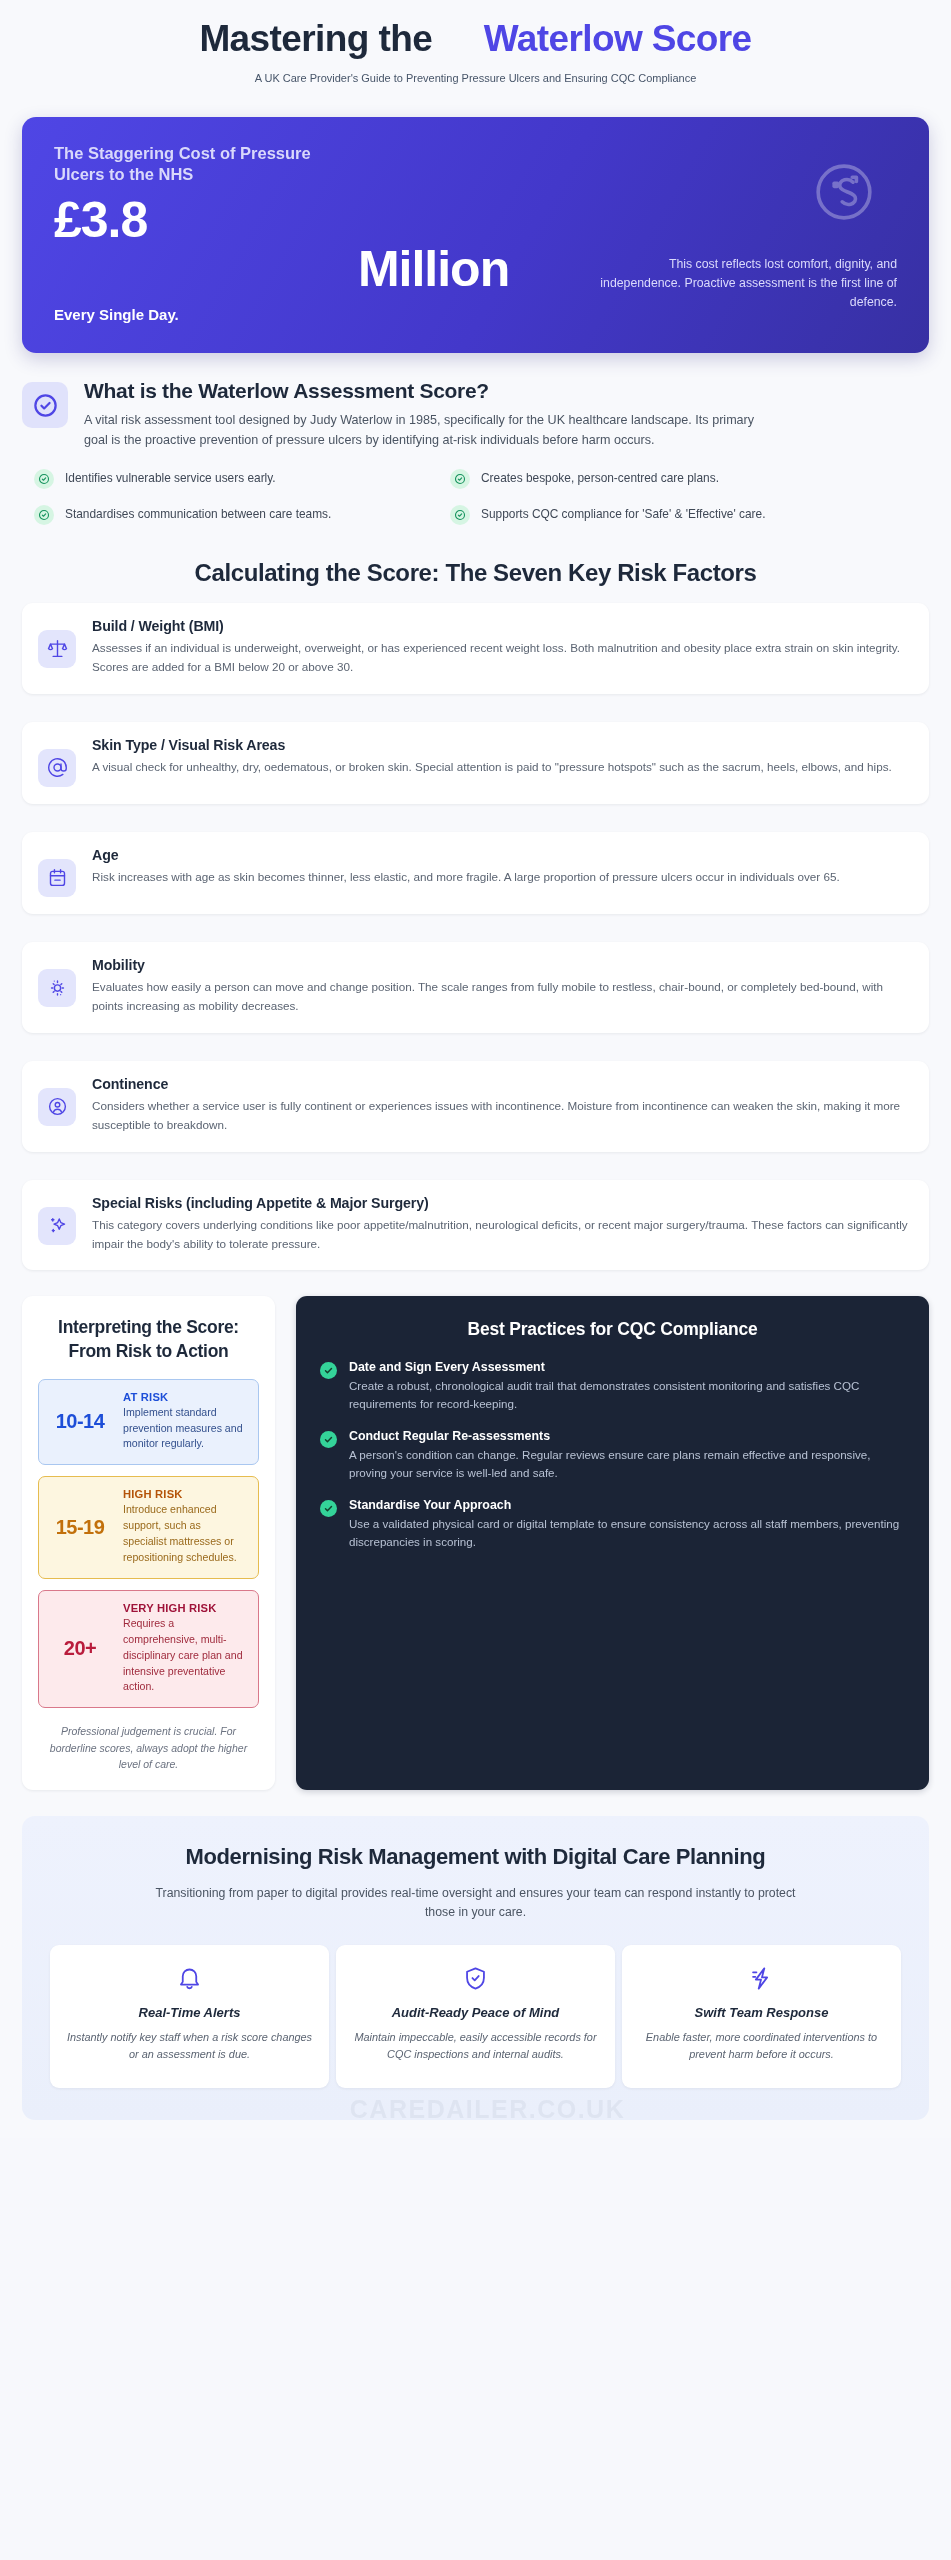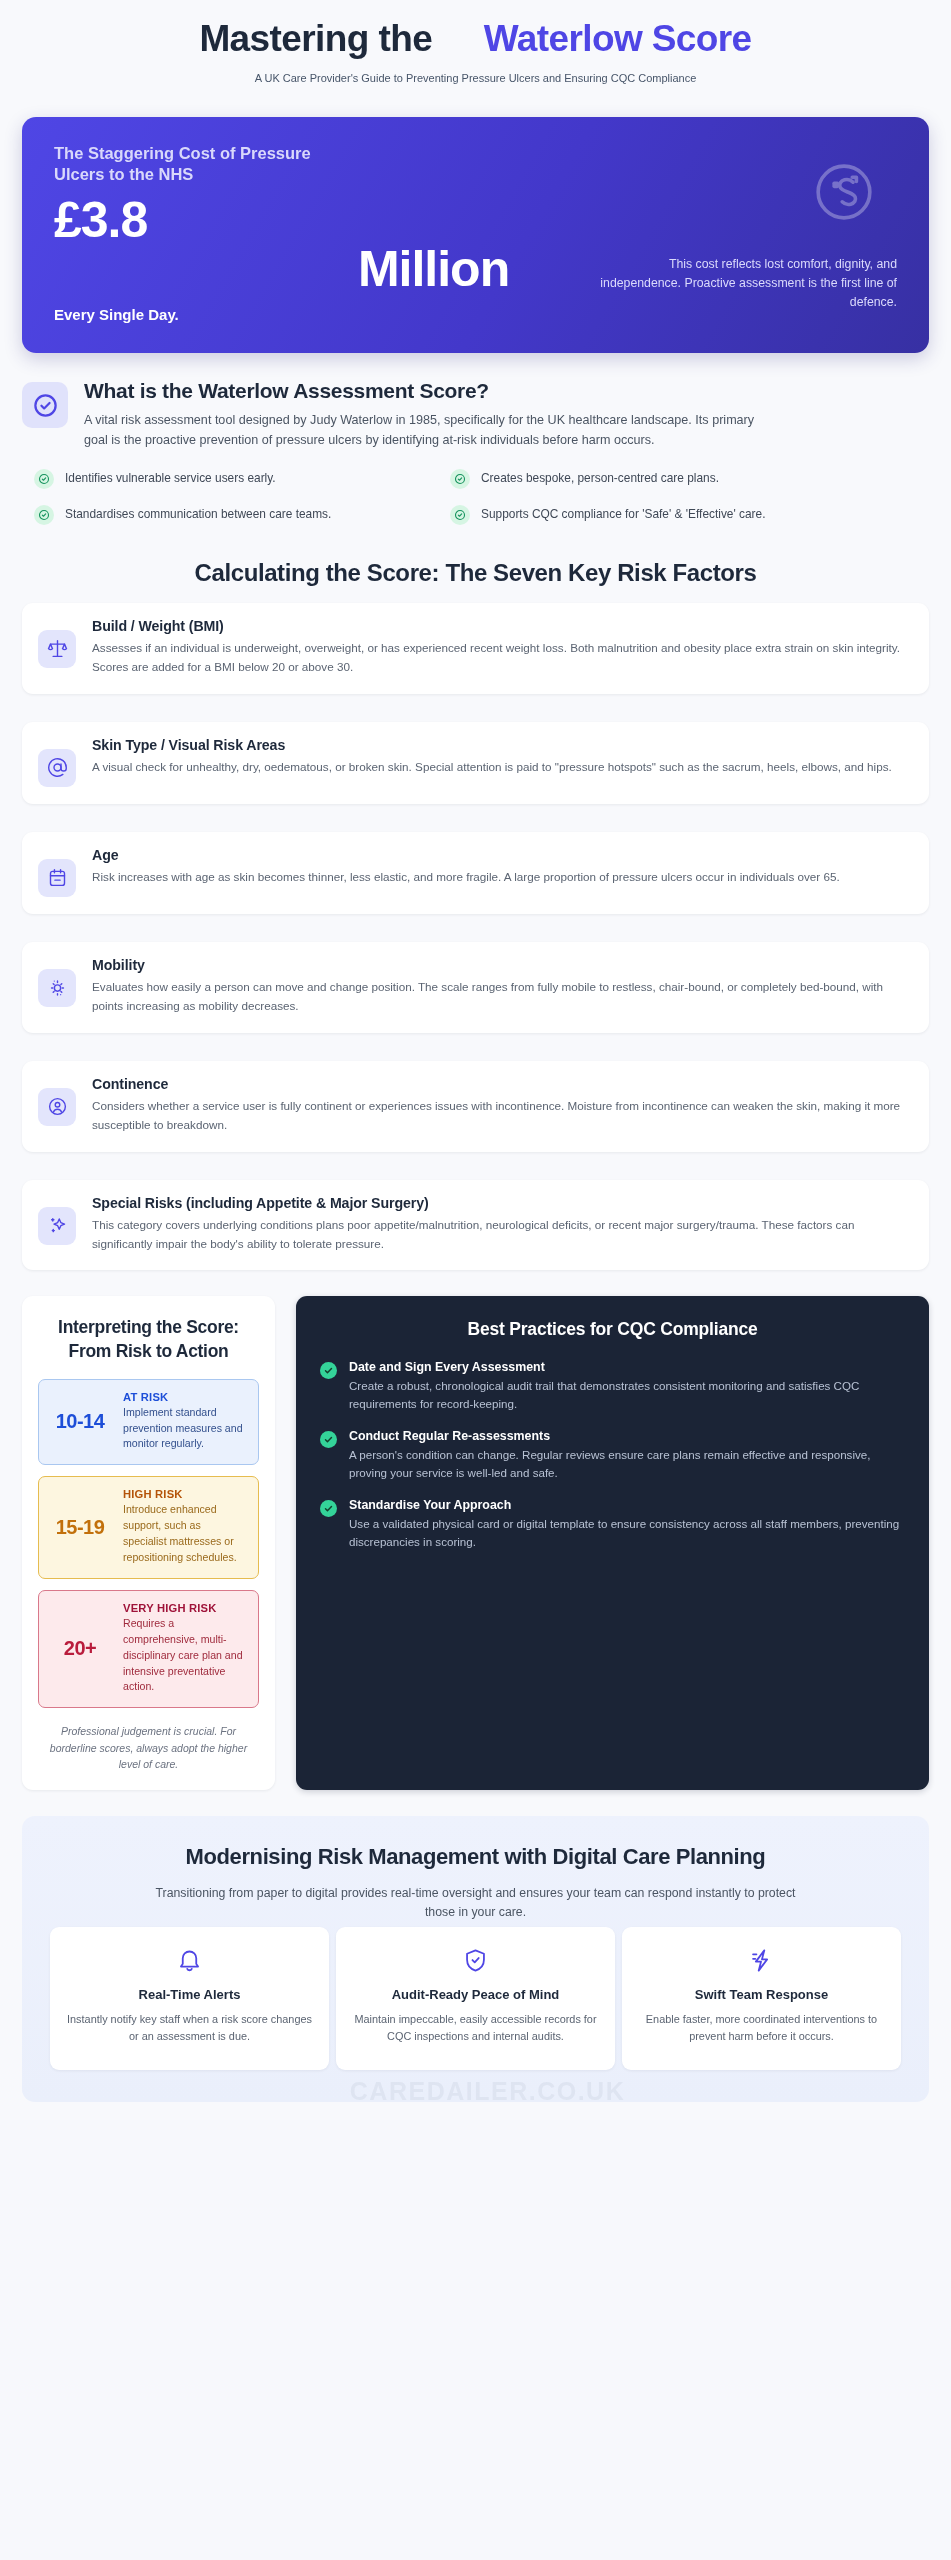--- a/index.html
+++ b/index.html
@@ -291,24 +291,25 @@
   }
   .modern-sub {
     margin: 12px auto 0 auto;
     text-align: center;
     font-size: 12.3px;
     line-height: 1.6;
     color: #4b5563;
     max-width: 640px;
   }
   .modern-cards {
-    margin-top: 4px;
+    margin-top: 22px;
     display: grid;
     grid-template-columns: 1fr 1fr 1fr;
     gap: 7px;
+    font-style: italic;
   }
   .mcard {
     background: #ffffff;
     border-radius: 9px;
     padding: 20px 16px 24px 16px;
     text-align: center;
     box-shadow: 0 1px 3px rgba(15,23,42,0.06);
   }
   .mcard-icon { display: flex; justify-content: center; margin-bottom: 12px; }
   .mcard-title {
@@ -511,21 +512,21 @@
         <svg width="21" height="21" viewBox="0 0 24 24" fill="none" stroke="#4f46e5" stroke-width="1.6" stroke-linecap="round" stroke-linejoin="round">
           <path d="M14 4.5l1.8 4.1 4.2 1.8-4.2 1.8-1.8 4.1-1.8-4.1-4.2-1.8 4.2-1.8z"></path>
           <path d="M6.6 4.2v2.6"></path>
             <path d="M5.3 5.5h2.6"></path>
           <path d="M7.2 16.6v2.4"></path>
             <path d="M6 17.8h2.4"></path>
         </svg>
       </div>
       <div class="factor-body">
         <div class="factor-title">Special Risks (including Appetite &amp; Major Surgery)</div>
-        <div class="factor-desc">This category covers underlying conditions plans poor appetite/malnutrition, neurological deficits, or recent major surgery/trauma. These factors can significantly impair the body's ability to tolerate pressure.</div>
+        <div class="factor-desc">This category covers underlying conditions like poor appetite/malnutrition, neurological deficits, or recent major surgery/trauma. These factors can significantly impair the body's ability to tolerate pressure.</div>
       </div>
     </div>
 
   </div>
 
   <div class="twocol">
 
     <div class="card interpret">
       <div class="interpret-title">Interpreting the Score: From Risk to Action</div>
       <div class="bands">

